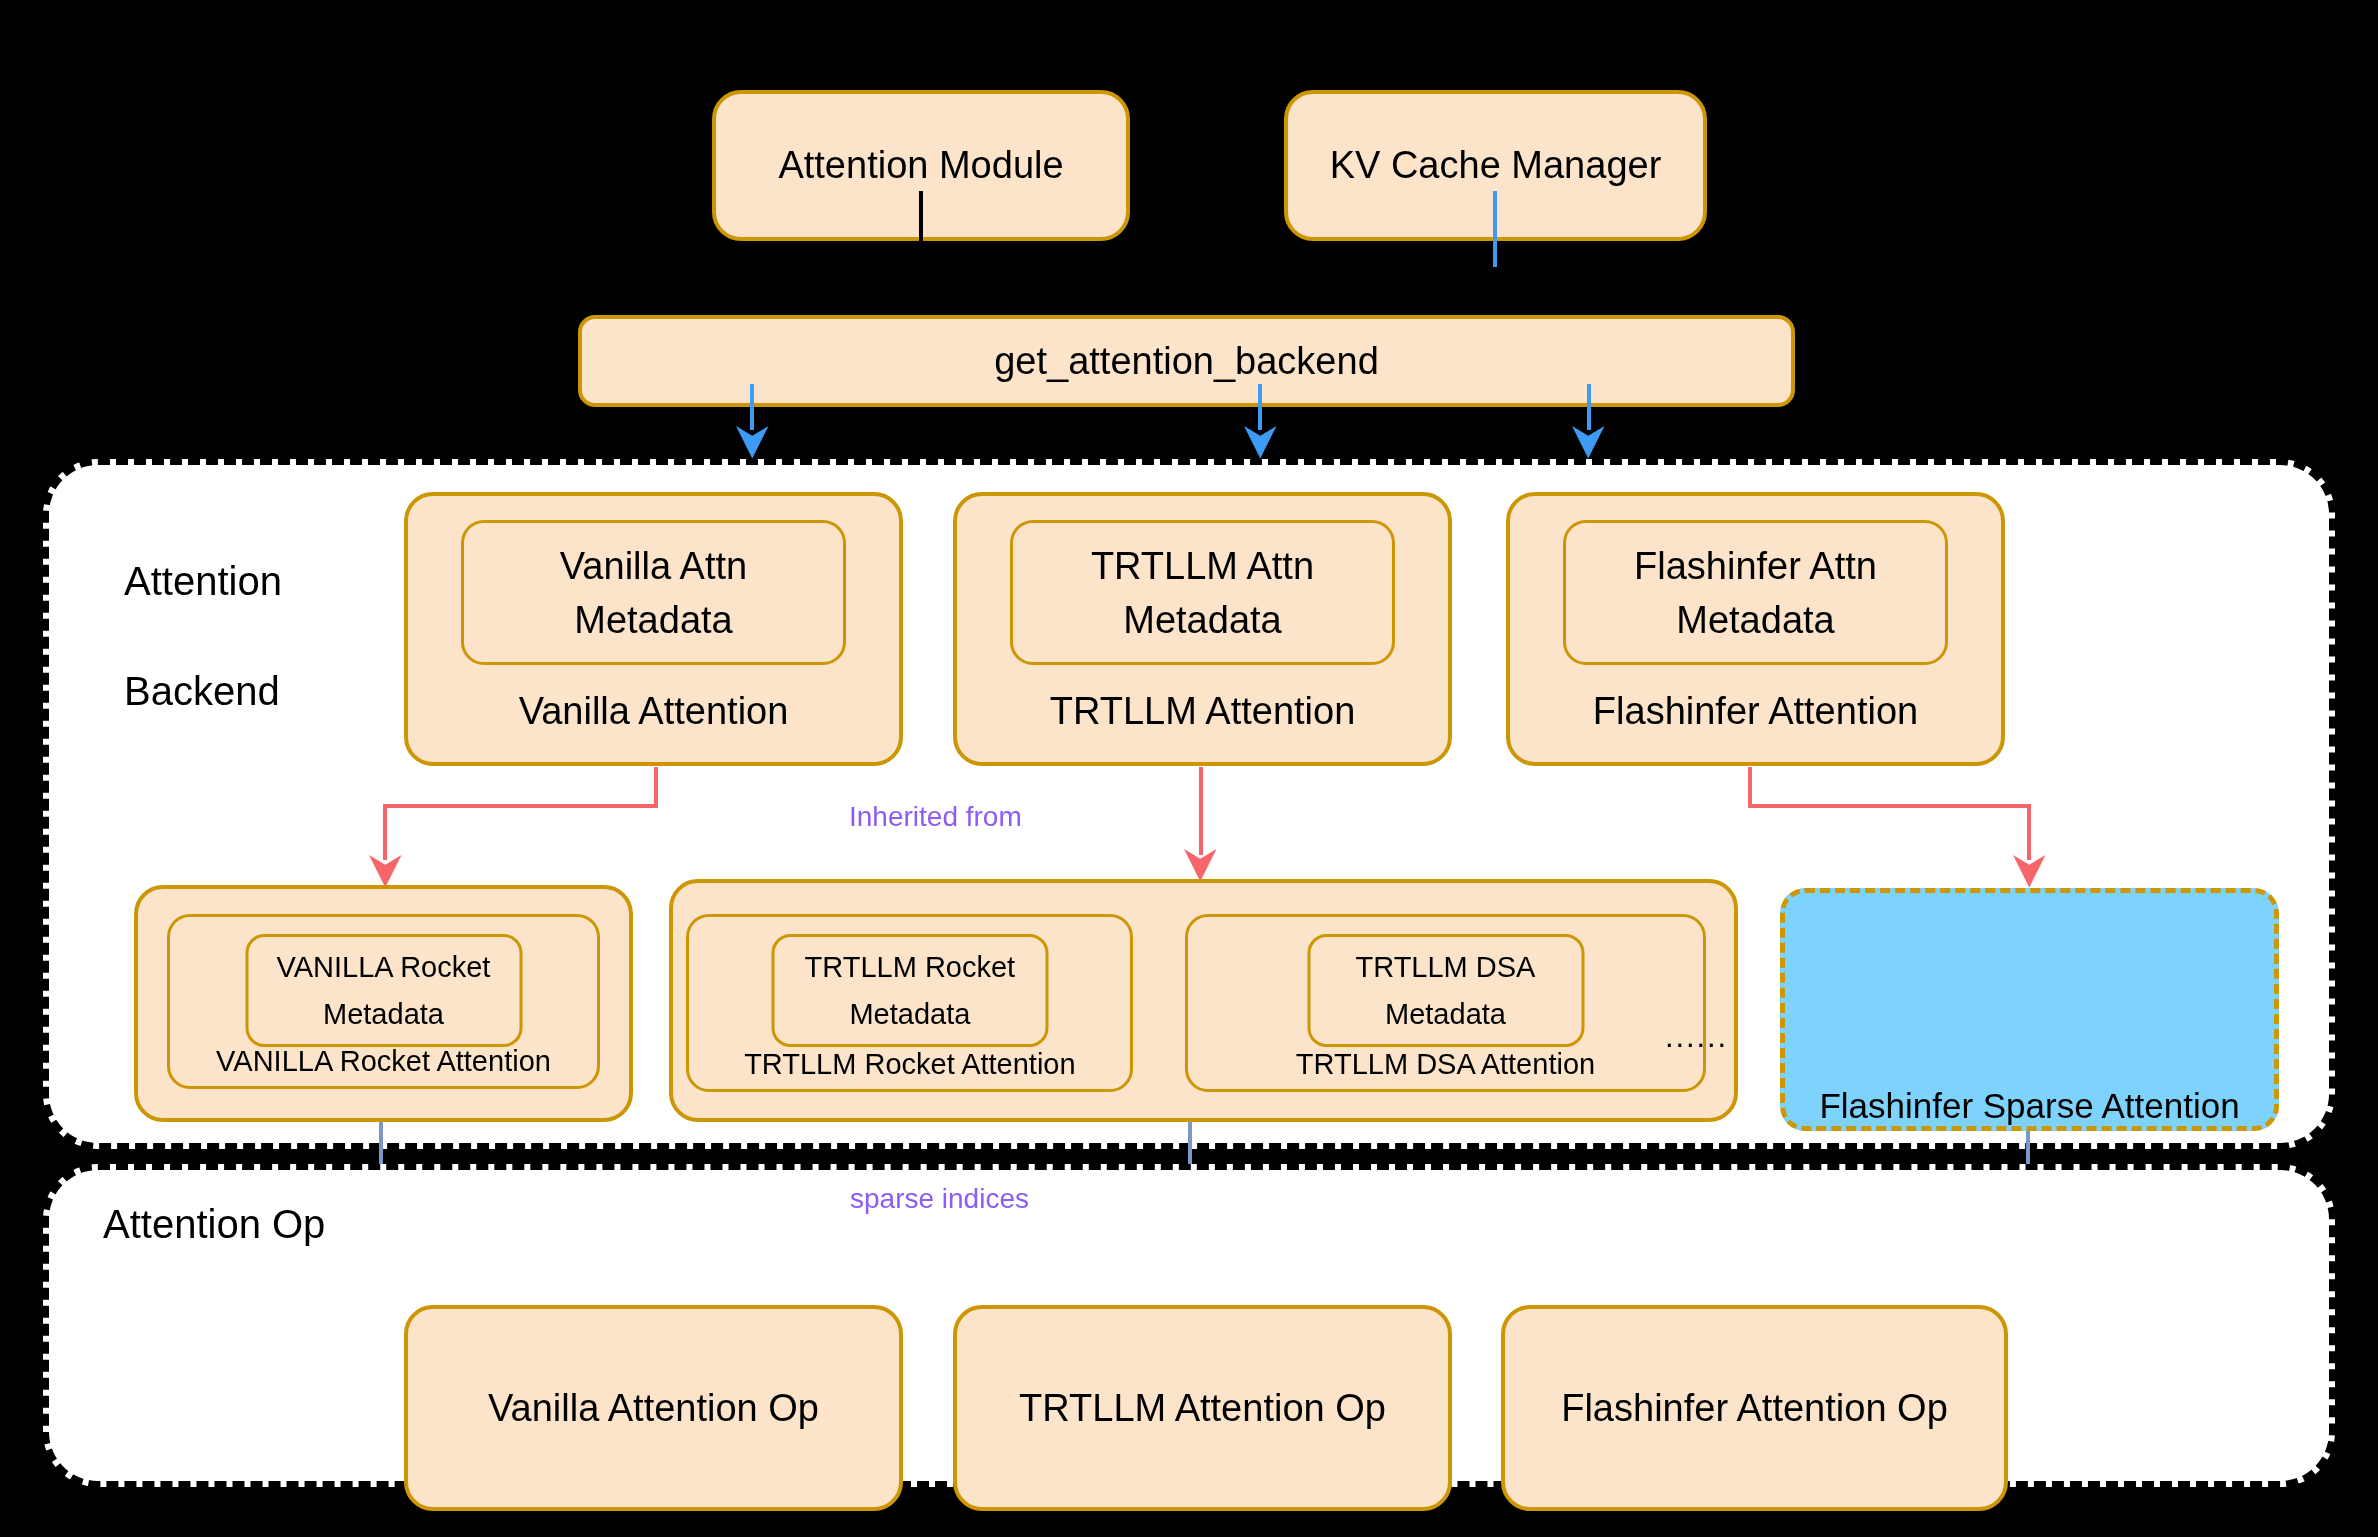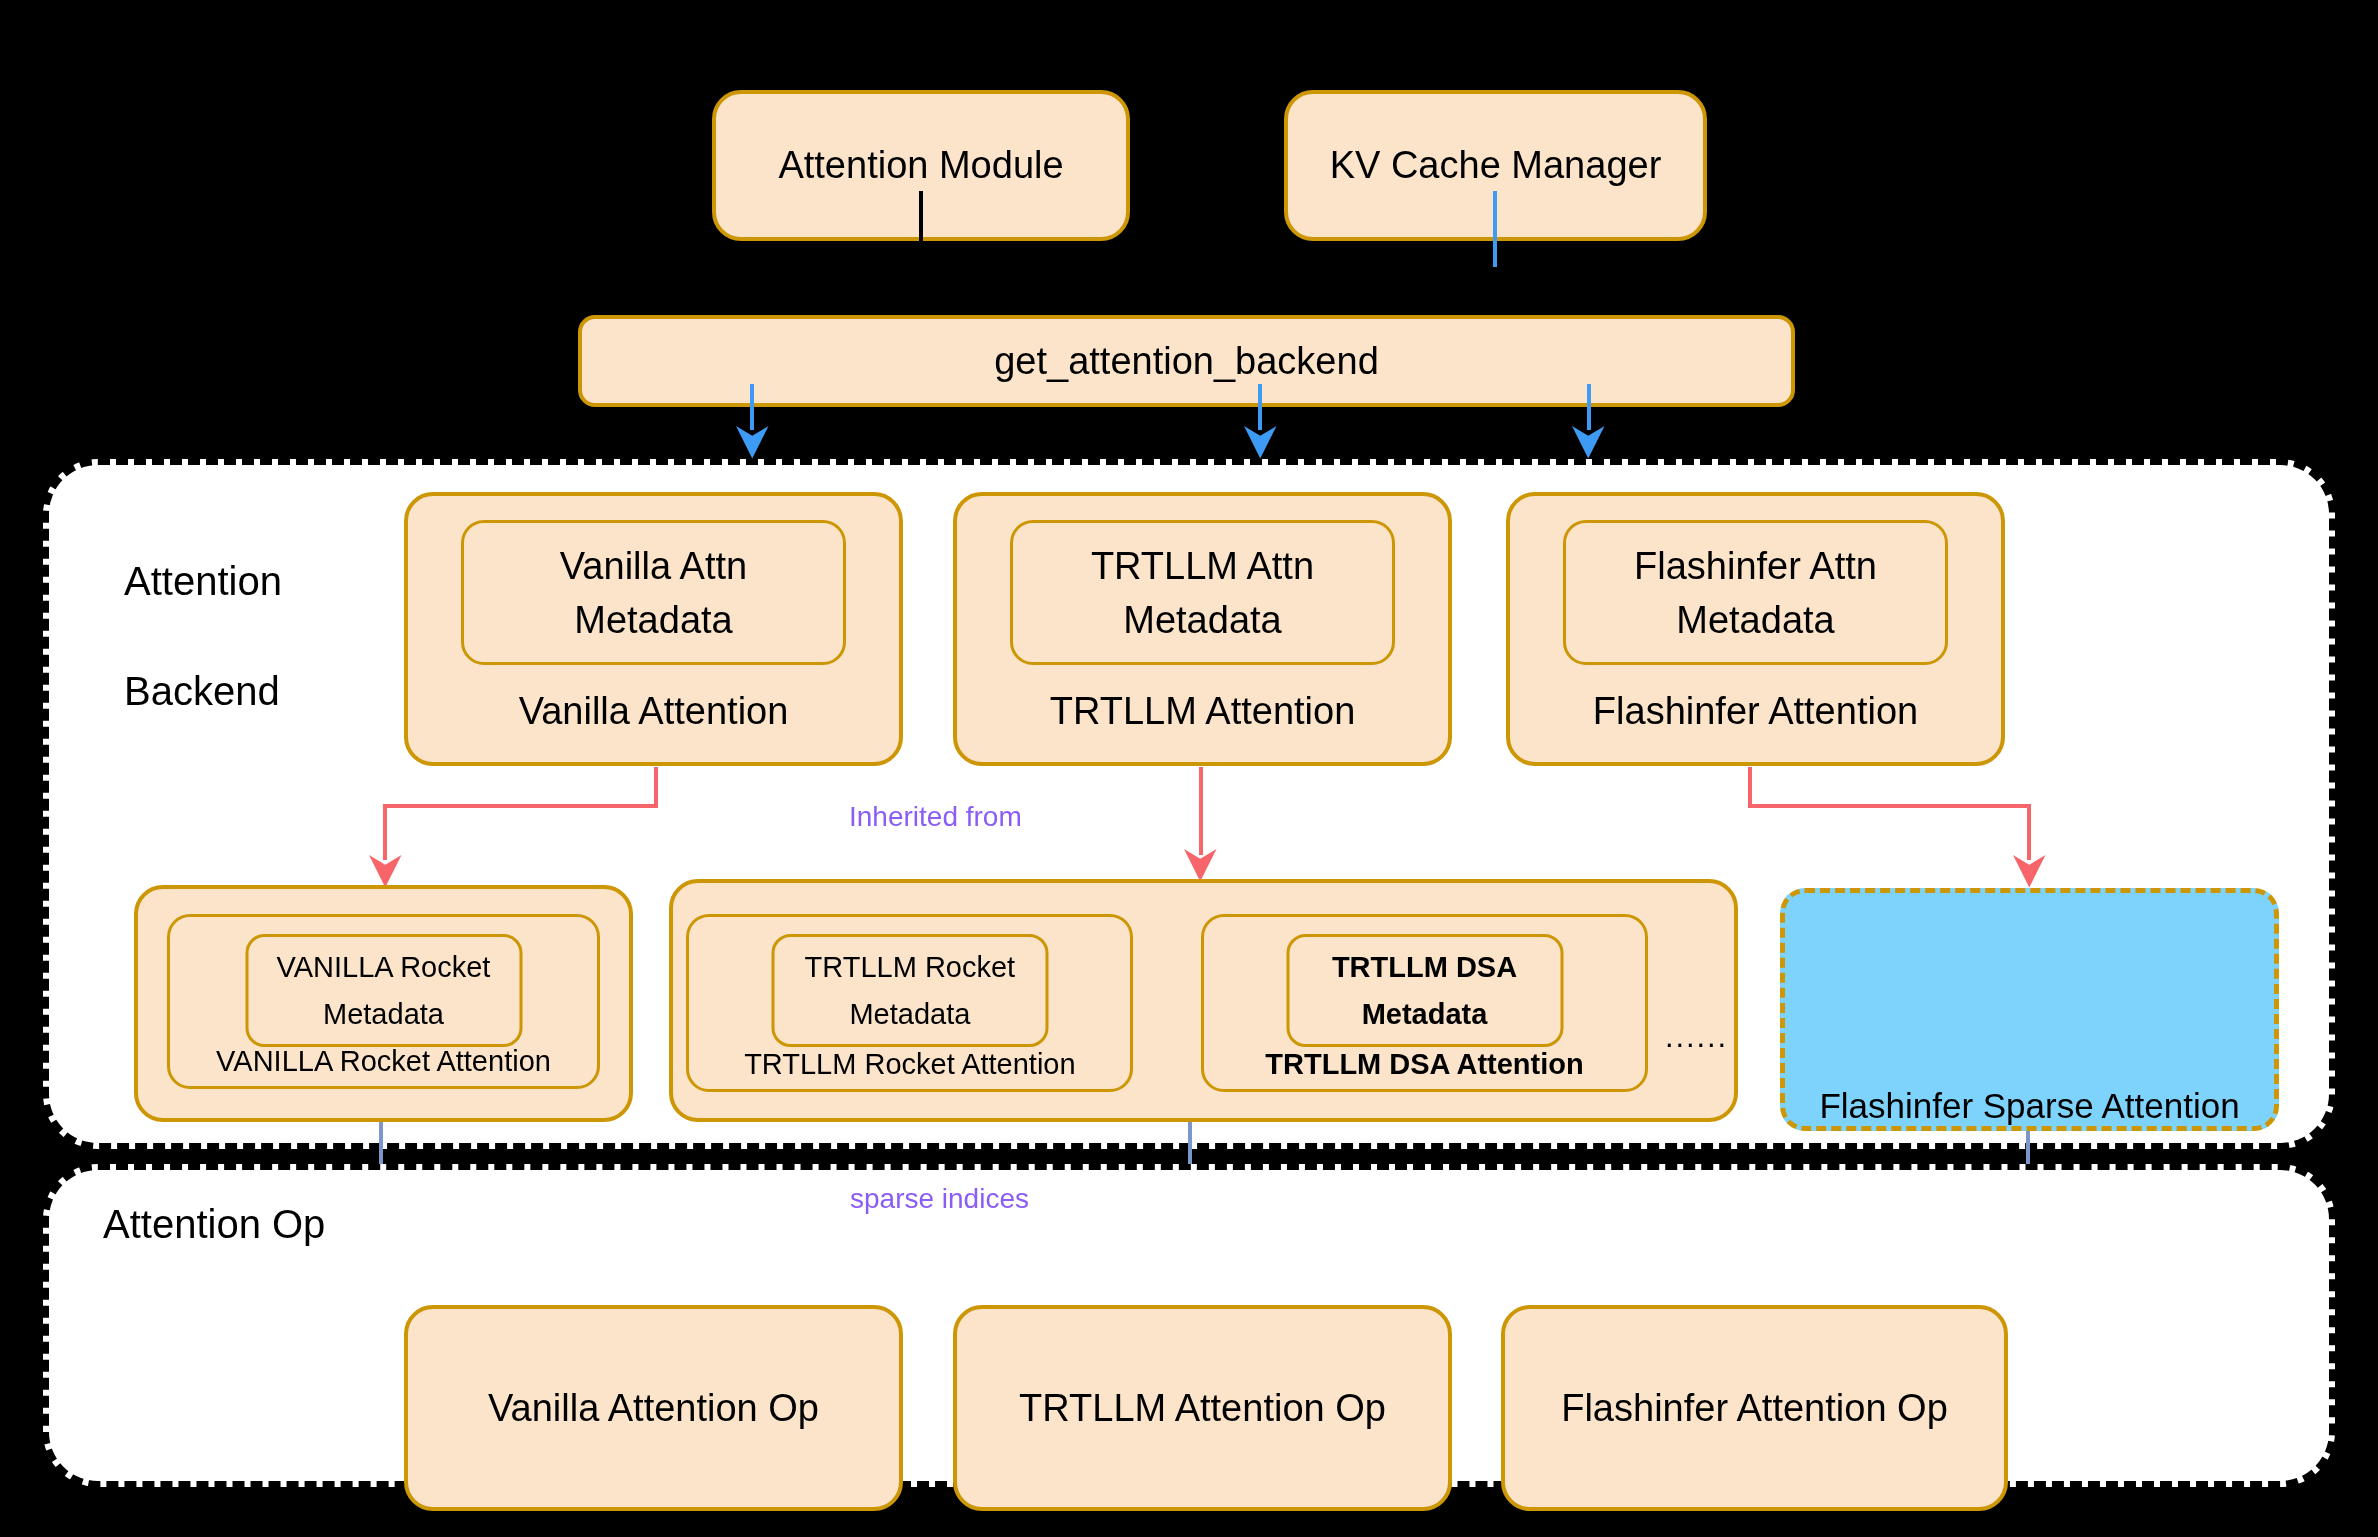--- a/index.html
+++ b/index.html
@@ -149,21 +149,21 @@
   </div>
 
   <div class="outer2" style="left:669px;top:879px;width:1069px;height:243px;">
     <div class="sub2" style="left:13.4px;width:447px;">
       <div class="meta2">
         <span>TRTLLM Rocket</span>
         <span>Metadata</span>
       </div>
       <div class="label2">TRTLLM Rocket Attention</div>
     </div>
-    <div class="sub2" style="left:528px;width:447px;font-weight:bold;">
+    <div class="sub2" style="left:512px;width:521px;">
       <div class="meta2">
         <span>TRTLLM DSA</span>
         <span>Metadata</span>
       </div>
       <div class="label2">TRTLLM DSA Attention</div>
     </div>
     <div class="ellipsis2" style="left:992px;top:136px;">......</div>
   </div>
 
   <div class="sparse-box" style="left:1780px;top:888px;width:499px;height:243px;">

